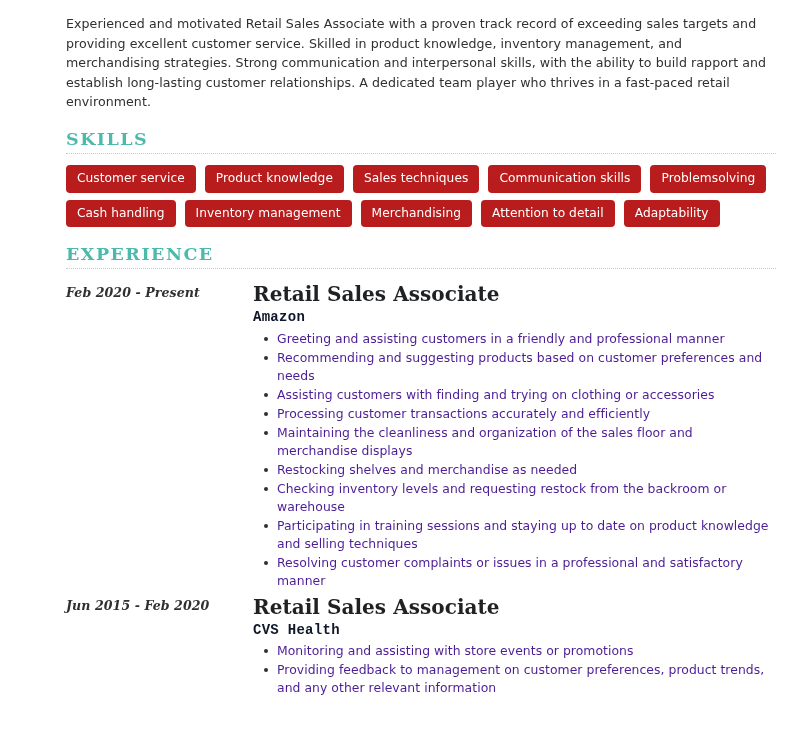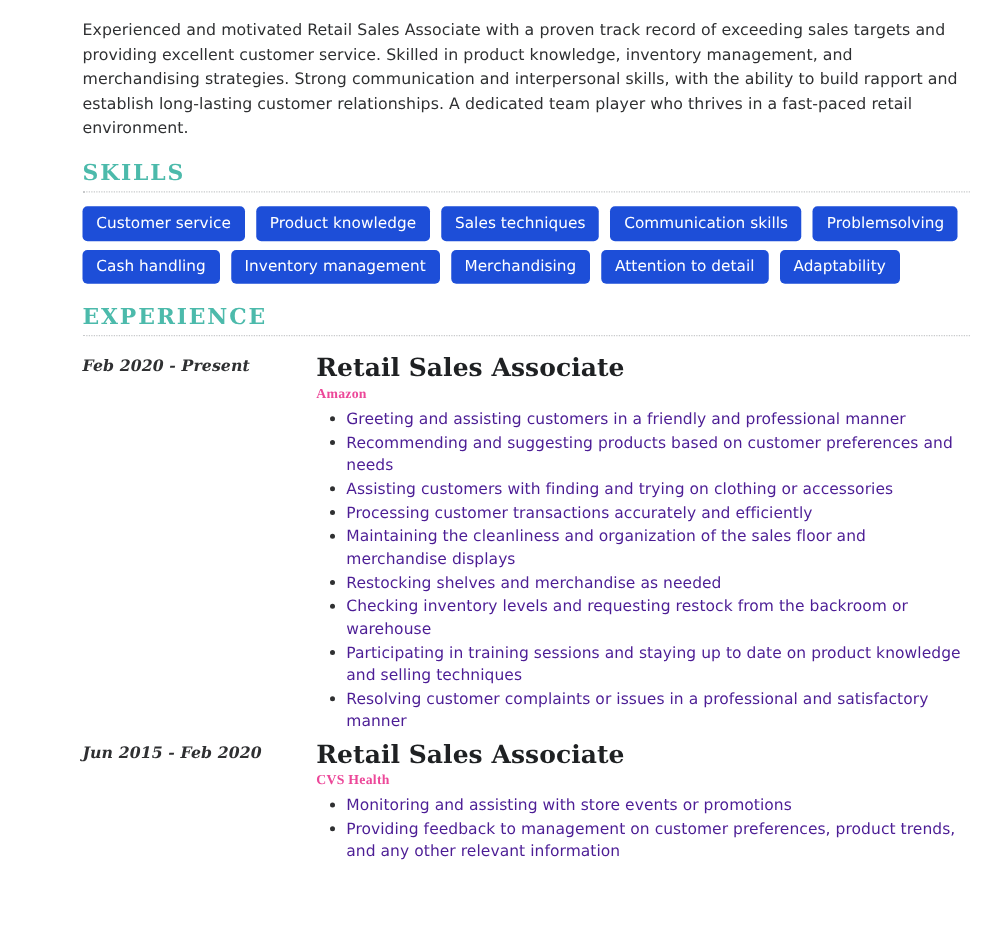--- a/index.html
+++ b/index.html
@@ -71,21 +71,21 @@
     margin-top: 10px;
     width: 715px;
   }
   .skill-row {
     display: block;
     white-space: nowrap;
     margin-bottom: 7px;
   }
   .skill-pill {
     display: inline-block;
-    background: #1d4ed8;
+    background: #b91c1c;
     color: #ffffff;
     font-size: 12.2px;
     line-height: 1;
     padding: 7px 11px 8px 11px;
     border-radius: 4px;
     margin-right: 9px;
     vertical-align: top;
     letter-spacing: 0.005em;
   }
 
@@ -122,24 +122,24 @@
   .exp-title {
     font-family: "DejaVu Serif", "Liberation Serif", serif;
     font-weight: bold;
     font-size: 20px;
     color: #1f2123;
     line-height: 1.25;
     margin: 0 0 2px 0;
     letter-spacing: 0.002em;
   }
   .exp-company {
-    font-family: Liberation Serif, serif;
-    font-size: 11px;
+    font-family: Liberation Mono, monospace;
+    font-size: 14px;
     font-weight: 600;
-    color: #ec4899;
+    color: #0f172a;
     line-height: 1.25;
     margin: 0 0 3px 0;
     letter-spacing: 0.02em;
   }
   ul.exp-bullets {
     list-style: none;
     margin: 0;
     padding: 0;
   }
   ul.exp-bullets li {

